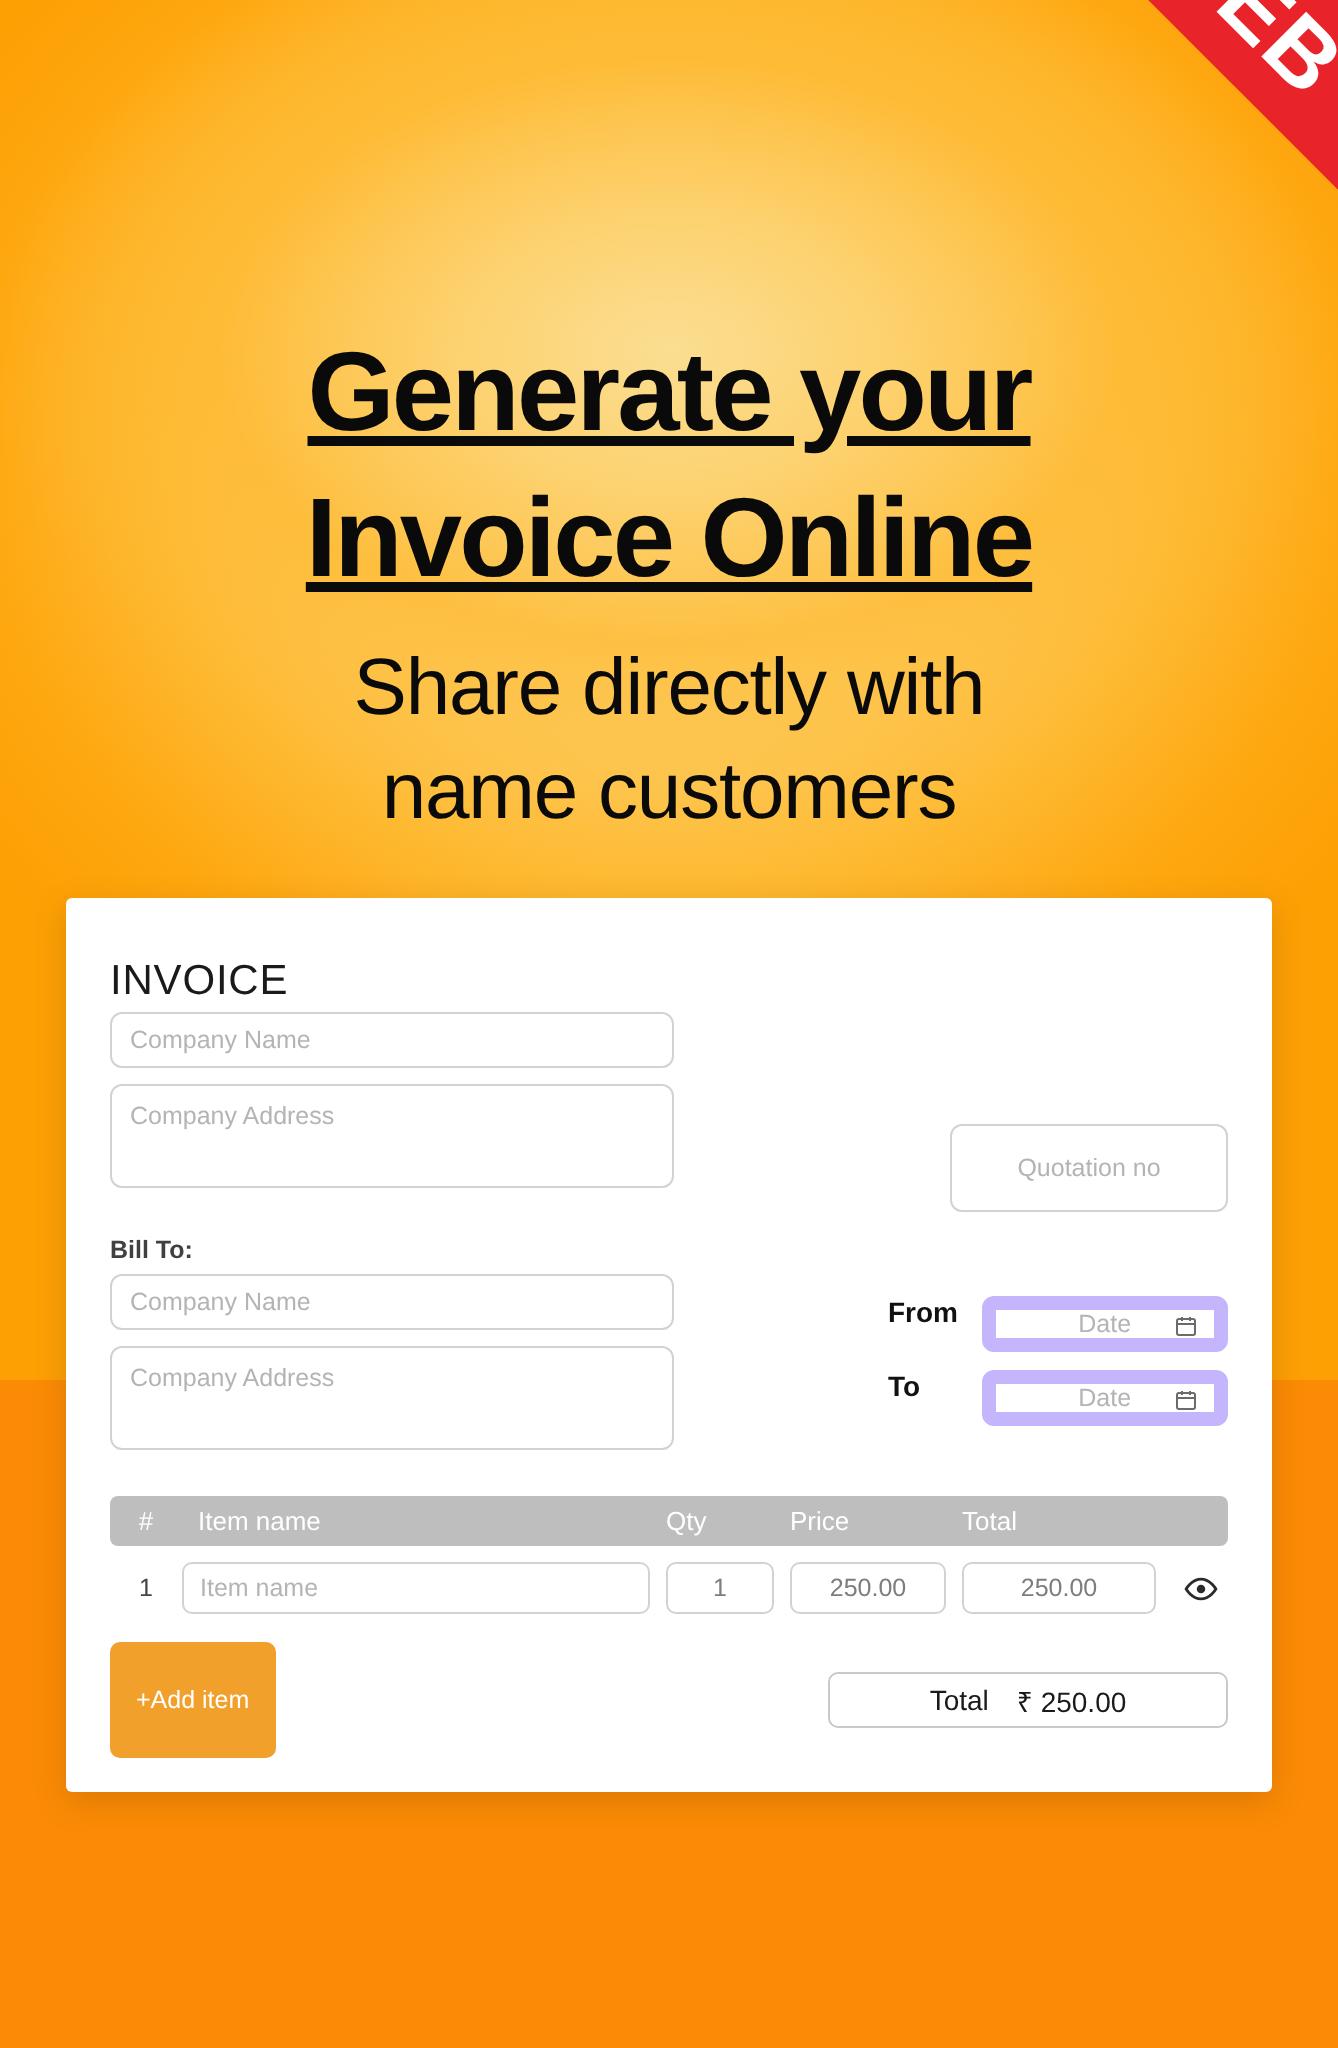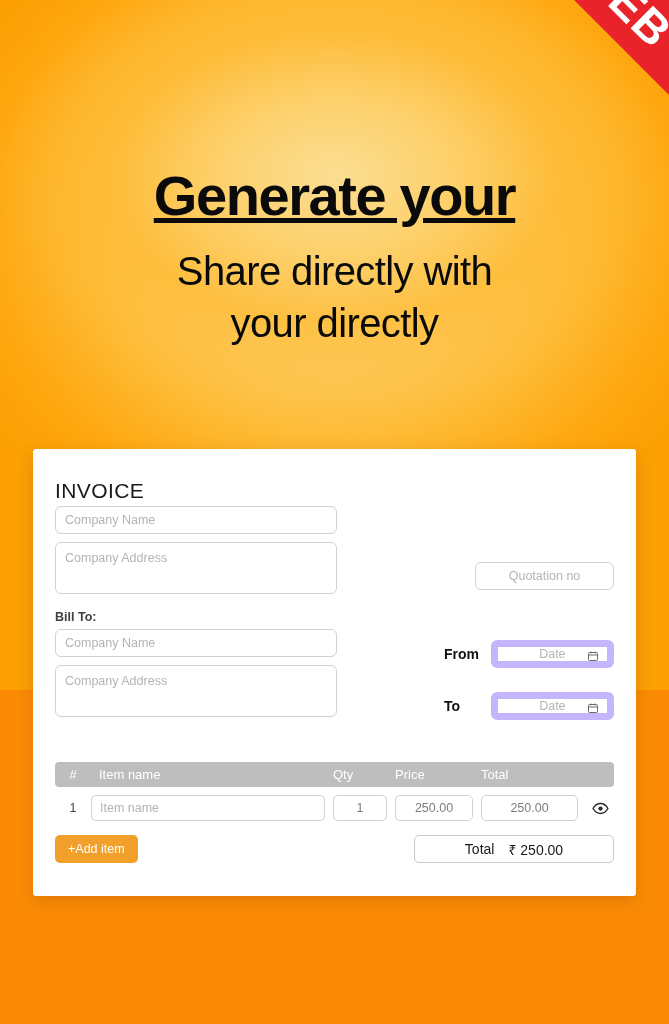--- a/index.html
+++ b/index.html
@@ -107,38 +107,38 @@
   .fld-area {
     height:52px;
     padding:8px 9px;
     resize:none;
     line-height:1.2;
   }
   .fld-area::placeholder { color:#B4B4B4; }
   .gap { height:8px; }
 
   .quote-fld {
-    width:139px; height:28px;
+    width:139px; height:44px;
     border:1px solid #D2D2D2; border-radius:6px;
     font-size:12.5px; text-align:center; color:#555;
     background:#fff; outline:none;
     font-family:"Liberation Sans", sans-serif;
   }
   .quote-fld::placeholder { color:#B4B4B4; }
   .quote-hold { margin-top:56px; display:flex; justify-content:flex-end; }
 
   .billto {
     font-size:12.5px;
     font-weight:bold;
     color:#404040;
     margin-bottom:5px;
   }
 
   .date-block { margin-top:30px; }
-  .date-row { display:flex; align-items:center; justify-content:flex-end; margin-bottom:24px; }
+  .date-row { display:flex; justify-content:flex-end; margin-bottom:9px; }
   .date-lbl {
     font-size:14px; font-weight:bold; color:#111;
     margin-right:10px; width:42px; text-align:left;
   }
   .date-wrap {
     position:relative; width:139px; height:28px;
     border:7px solid #c4b5fd; border-radius:6px; background:#fff;
     display:flex; align-items:center; justify-content:center;
   }
   .date-ph { font-size:12.5px; color:#B4B4B4; }
@@ -184,21 +184,21 @@
 
   .eye-icon { width:17px; height:17px; color:#2b2b2b; }
 
   .foot { display:flex; align-items:center; justify-content:space-between; margin-top:10px; }
   .add-btn {
     background:#F2A02C;
     color:#FFFFFF;
     border:none;
     border-radius:5px;
     font-size:12.5px;
-    padding:7px 13px;
+    padding:22px 13px;
     cursor:pointer;
     font-family:"Liberation Sans", sans-serif;
   }
   .total-box {
     width:200px; height:28px;
     border:1px solid #C9C9C9; border-radius:5px;
     display:flex; align-items:center; justify-content:center;
     gap:14px;
     font-size:14px; color:#1A1A1A;
   }
@@ -211,24 +211,25 @@
   <div class="bottom-band"></div>
   <div class="glow-wrap"></div>
 
   <div class="ribbon">
     <span class="ribbon-text">WEB</span>
   </div>
 
   <div class="hero">
     <h1>
       <span>Generate your</span><br>
+      <span>Invoice Online</span>
     </h1>
     <h2>
       <span>Share directly with</span><br>
-      <span>your directly</span>
+      <span>name customers</span>
     </h2>
   </div>
 
   <div class="card">
 
     <div class="card-title">INVOICE</div>
 
     <div class="row-split">
       <div class="col-left">
         <input class="fld" type="text" placeholder="Company Name" style="">

